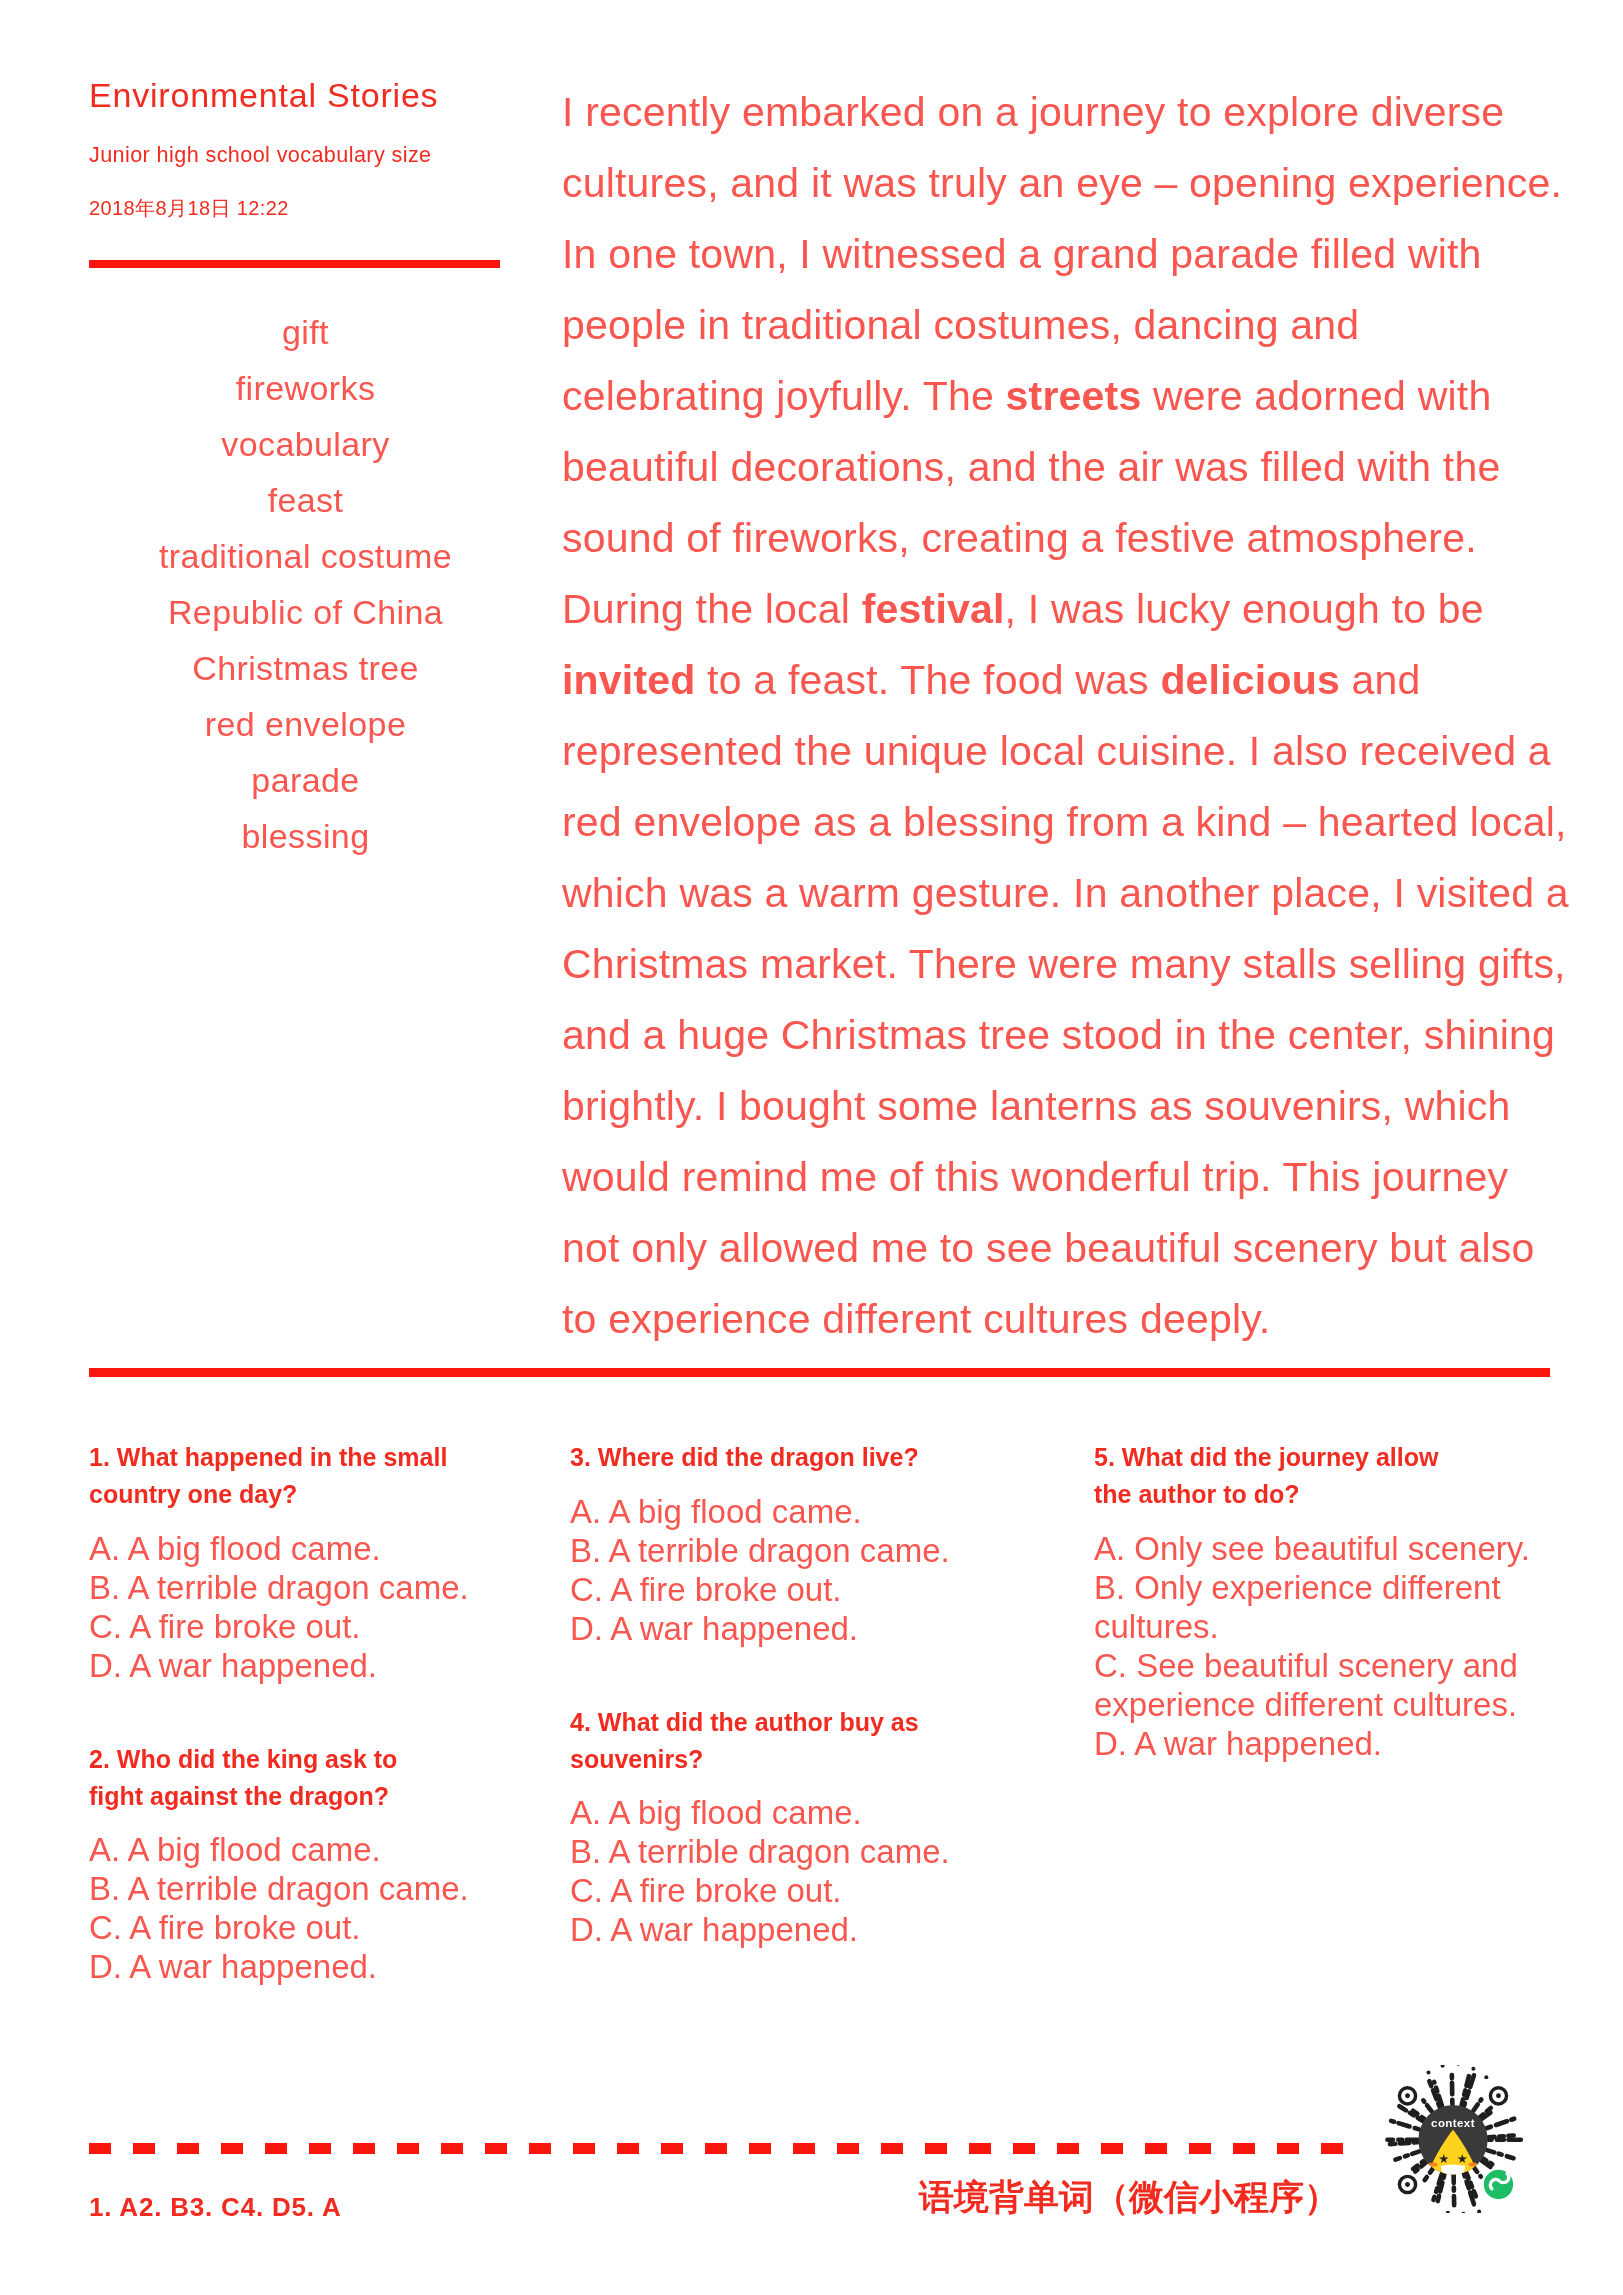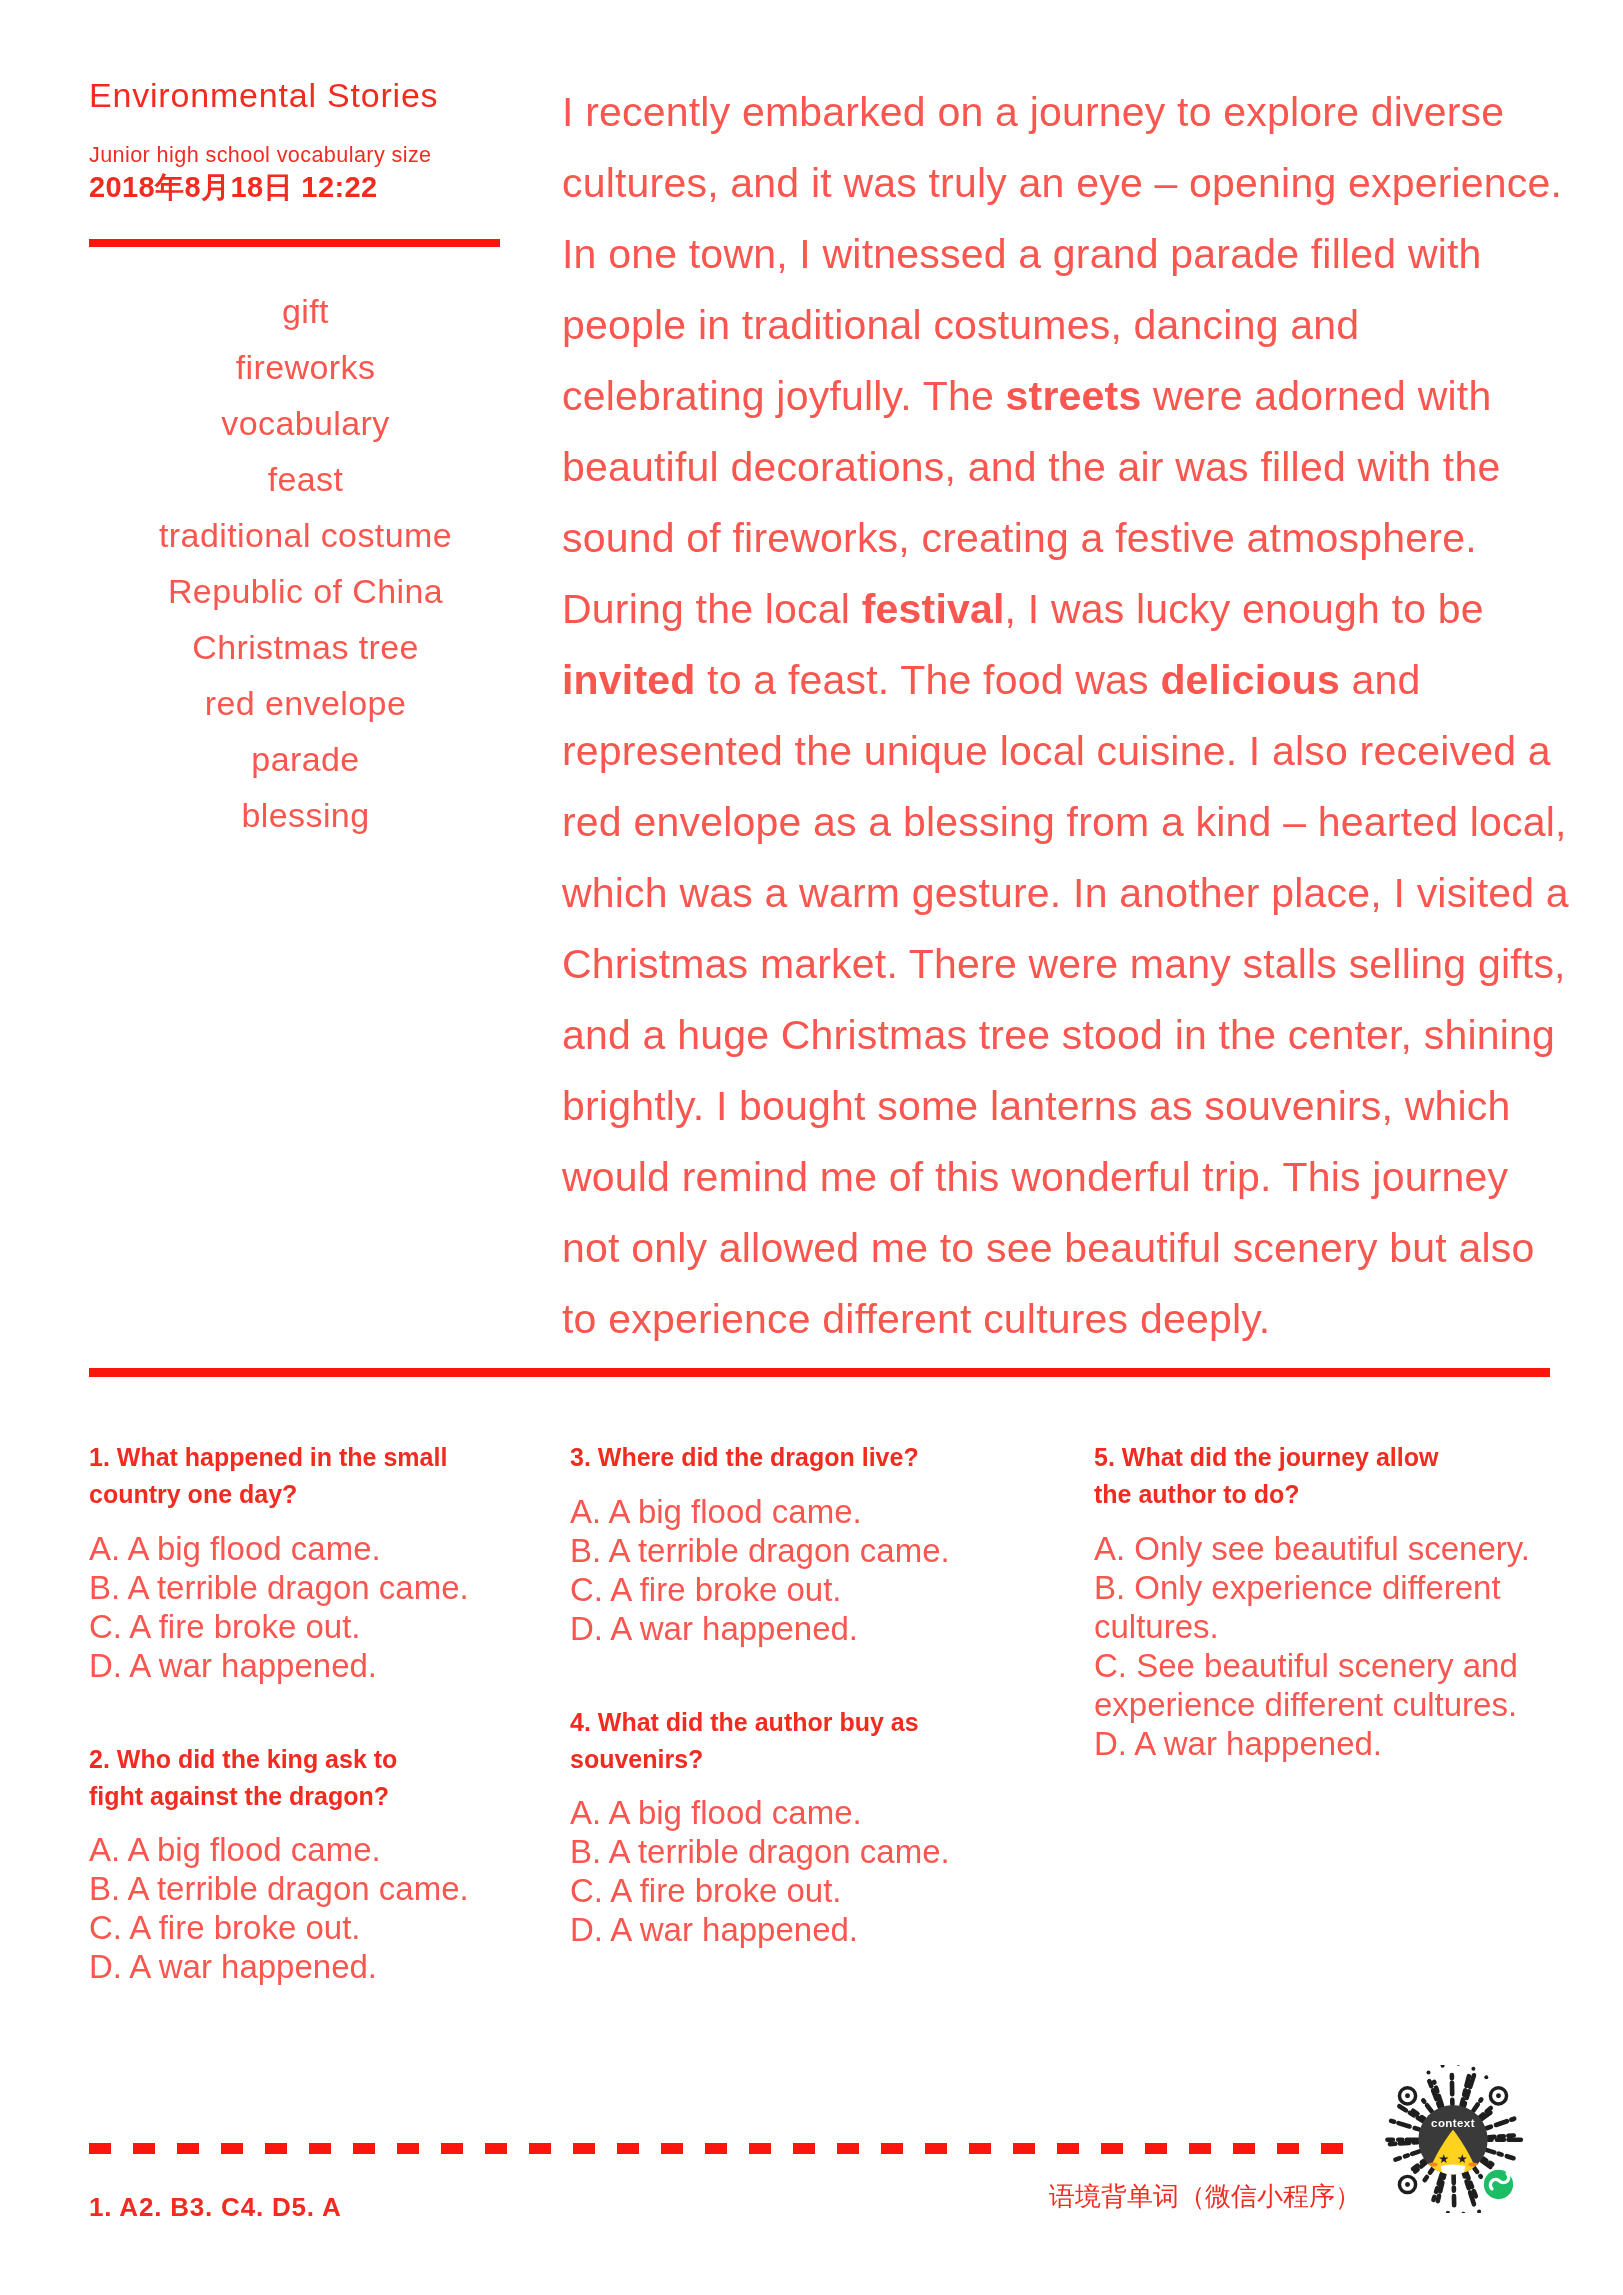--- a/index.html
+++ b/index.html
@@ -12,21 +12,21 @@
     position:relative;
     width:1623px;height:2295px;
     background:#ffffff;
     font-family:"Liberation Sans","DejaVu Sans",sans-serif;
     overflow:hidden;
   }
   
   .sidebar{position:absolute;left:89px;top:74px;width:433px;}
   .title{font-size:34px;line-height:43px;color:var(--strong_red,#f12b1f);letter-spacing:0.8px;}
   .subtitle{font-size:21.6px;line-height:26px;margin-top:25px;color:var(--strong_red,#f12b1f);letter-spacing:0.4px;}
-  .date{font-size:29px;line-height:26px;margin-top:6px;color:var(--strong_red,#f12b1f);letter-spacing:0.4px;font-weight:bold;}
+  .date{font-size:20px;line-height:26px;margin-top:27px;color:var(--strong_red,#f12b1f);letter-spacing:0.4px;}
   .bar-short{margin-top:39px;width:411px;height:7.7px;background:var(--bar_red,#fa150d);}
   .vocab{margin-top:36px;}
   .vitem{font-size:34px;line-height:56px;color:var(--soft_red,#f8564e);letter-spacing:0.4px;white-space:nowrap;text-align:center;}
   
   .passage{position:absolute;left:562px;top:77px;width:1028px;}
   .pline{font-size:41px;line-height:71px;color:var(--soft_red,#f8564e);white-space:nowrap;letter-spacing:0.2px;}
   .pline .b{font-weight:bold;}
   
   .bar-full{position:absolute;left:89px;top:1368px;width:1461px;height:8.5px;background:var(--bar_red,#fa150d);}
   
@@ -34,22 +34,22 @@
   .qcol1{left:89px;} .qcol2{left:570px;} .qcol3{left:1094px;}
   .qblock + .qblock{margin-top:56px;}
   .qtitle{font-size:25px;line-height:37px;font-weight:bold;color:var(--strong_red,#f12b1f);white-space:nowrap;}
   .q-options{margin-top:15.5px;}
   .oline{font-size:33px;line-height:39px;color:var(--soft_red,#f8564e);white-space:nowrap;}
   
   .dashes{position:absolute;left:89px;top:2143px;width:1260px;height:10.8px;
     background:repeating-linear-gradient(90deg,var(--bar_red,#fa150d) 0 22.4px,transparent 22.4px 44px);}
   .answers{position:absolute;left:89px;top:2192px;display:flex;
     font-size:26px;font-weight:bold;color:var(--strong_red,#f12b1f);letter-spacing:0.8px;}
-  .caption{position:absolute;left:897px;top:2178px;width:464px;text-align:right;
-    font-size:26px;line-height:37px;font-weight:normal;color:var(--strong_red,#f12b1f);}
+  .caption{position:absolute;left:897px;top:2178px;width:464px;text-align:center;
+    font-size:35px;line-height:37px;font-weight:bold;color:var(--strong_red,#f12b1f);}
   .qr{position:absolute;left:1379px;top:2065px;width:148px;height:148px;}
 </style>
 </head>
 <body>
 
 <div class="sidebar">
   <div class="title">Environmental Stories</div>
   <div class="subtitle">Junior high school vocabulary size</div>
   <div class="date">2018年8月18日 12:22</div>
   <div class="bar-short"></div>

